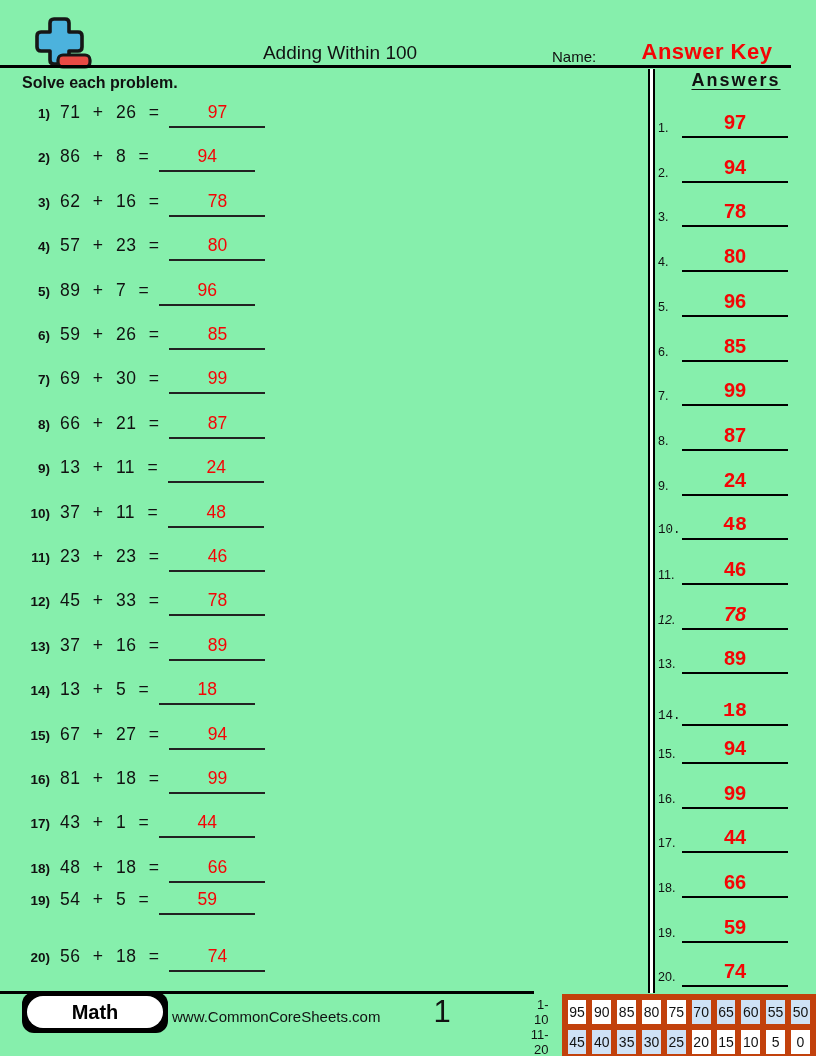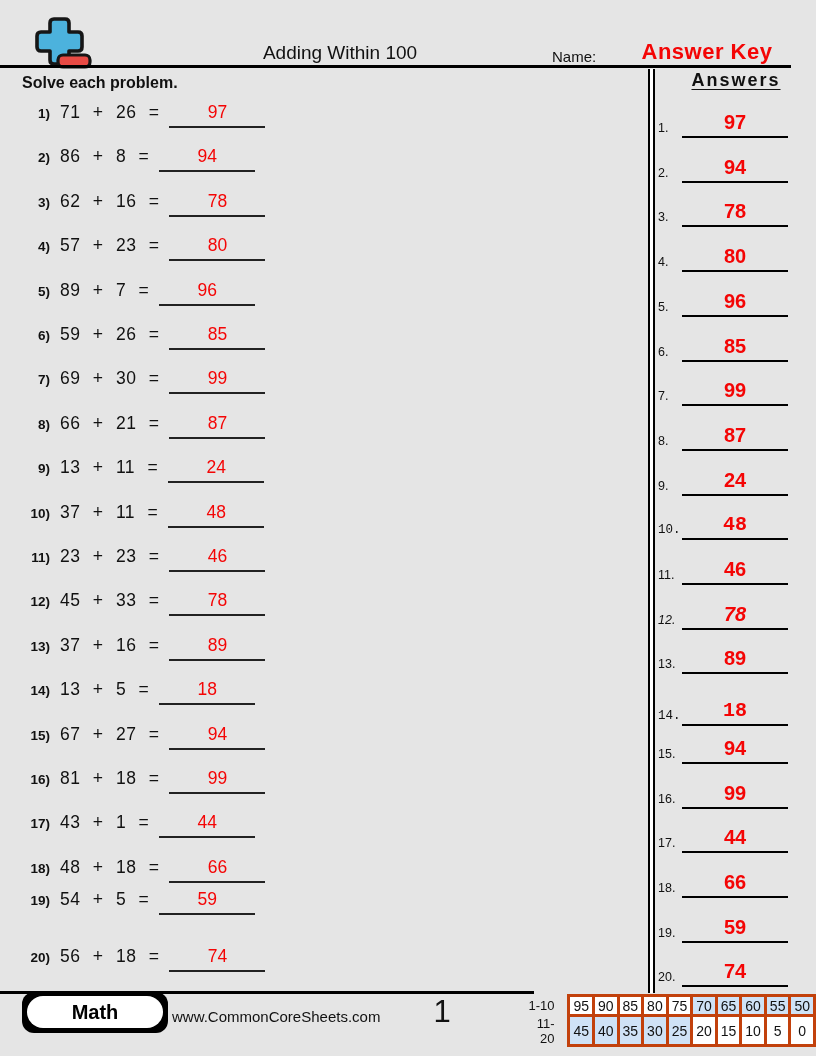--- a/index.html
+++ b/index.html
@@ -1,17 +1,17 @@
 <!DOCTYPE html>
 <html><head>
 <meta charset="utf-8">
 <style>
   html,body{margin:0;padding:0;background:#fff;}
   .page{
-    position:relative;width:816px;height:1056px;background:#e5e5e5;overflow:hidden;
+    position:relative;width:816px;height:1056px;background:#86efac;overflow:hidden;
     font-family:"Liberation Sans",sans-serif;color:#111;
     --red:#f40505; --shade:#cfe2f6; --logo-blue:#4cb2dd; --logo-red:#e84a44;
   }
   
   .logo{position:absolute;left:31px;top:15px;width:66px;height:56px;}
   .hline{position:absolute;left:0;top:65px;width:791px;height:3px;background:#000;}
   .title{position:absolute;left:170px;top:42px;width:340px;text-align:center;font-size:19px;}
   .name-label{position:absolute;left:552px;top:48px;font-size:15px;}
   .name-value{position:absolute;left:618px;top:39px;width:178px;text-align:center;
     font-size:22px;font-weight:bold;color:var(--red);letter-spacing:.5px;}
@@ -35,21 +35,21 @@
   
   .fline{position:absolute;left:0;top:991px;width:534px;height:3px;background:#000;}
   .badge{position:absolute;left:22px;top:992px;width:146px;height:41px;background:#000;border-radius:12px;}
   .badge-pill{position:absolute;left:5px;top:4px;right:5px;bottom:5px;background:#fff;border-radius:16px;
     display:flex;align-items:center;justify-content:center;font-size:20px;font-weight:bold;color:#000;}
   .website{position:absolute;left:172px;top:1008px;font-size:15px;}
   .page-num{position:absolute;left:420px;top:994px;width:44px;text-align:center;font-size:31px;}
   .score{position:absolute;left:528px;top:994px;border-collapse:collapse;}
   .score td{padding:0;}
   .score td.lbl{border:none;font-size:13px;text-align:right;padding-right:13px;width:34px;height:19px;}
-  .score td.val{border:3px solid #c2410c;width:23px;height:17px;font-size:14px;text-align:center;padding:0 1px;background:#fff;}
+  .score td.val{border:6px solid #c2410c;width:23px;height:17px;font-size:14px;text-align:center;padding:0 1px;background:#fff;}
   .score td.val.shaded{background:var(--shade);}
 </style>
 </head>
 <body>
 
 <div class="page" style="--red: #f40505; --shade: #cfe2f6; --logo-blue: #4cb2dd; --logo-red: #e84a44;">
 
   <svg class="logo" viewBox="0 0 66 56" aria-hidden="true">
     <path d="M23 4 h11 q4 0 4 4 v9 h9 q4 0 4 4 v11 q0 4 -4 4 h-9 v9 q0 4 -4 4 h-11 q-4 0 -4 -4 v-9 h-9 q-4 0 -4 -4 V21 q0 -4 4 -4 h9 v-9 q0 -4 4 -4 z" style="fill:var(--logo-blue);stroke:#161616;stroke-width:3.6;stroke-linejoin:round"></path>
     <rect x="27" y="40" width="32" height="12" rx="5" style="fill:var(--logo-red);stroke:#161616;stroke-width:3.2"></rect>

